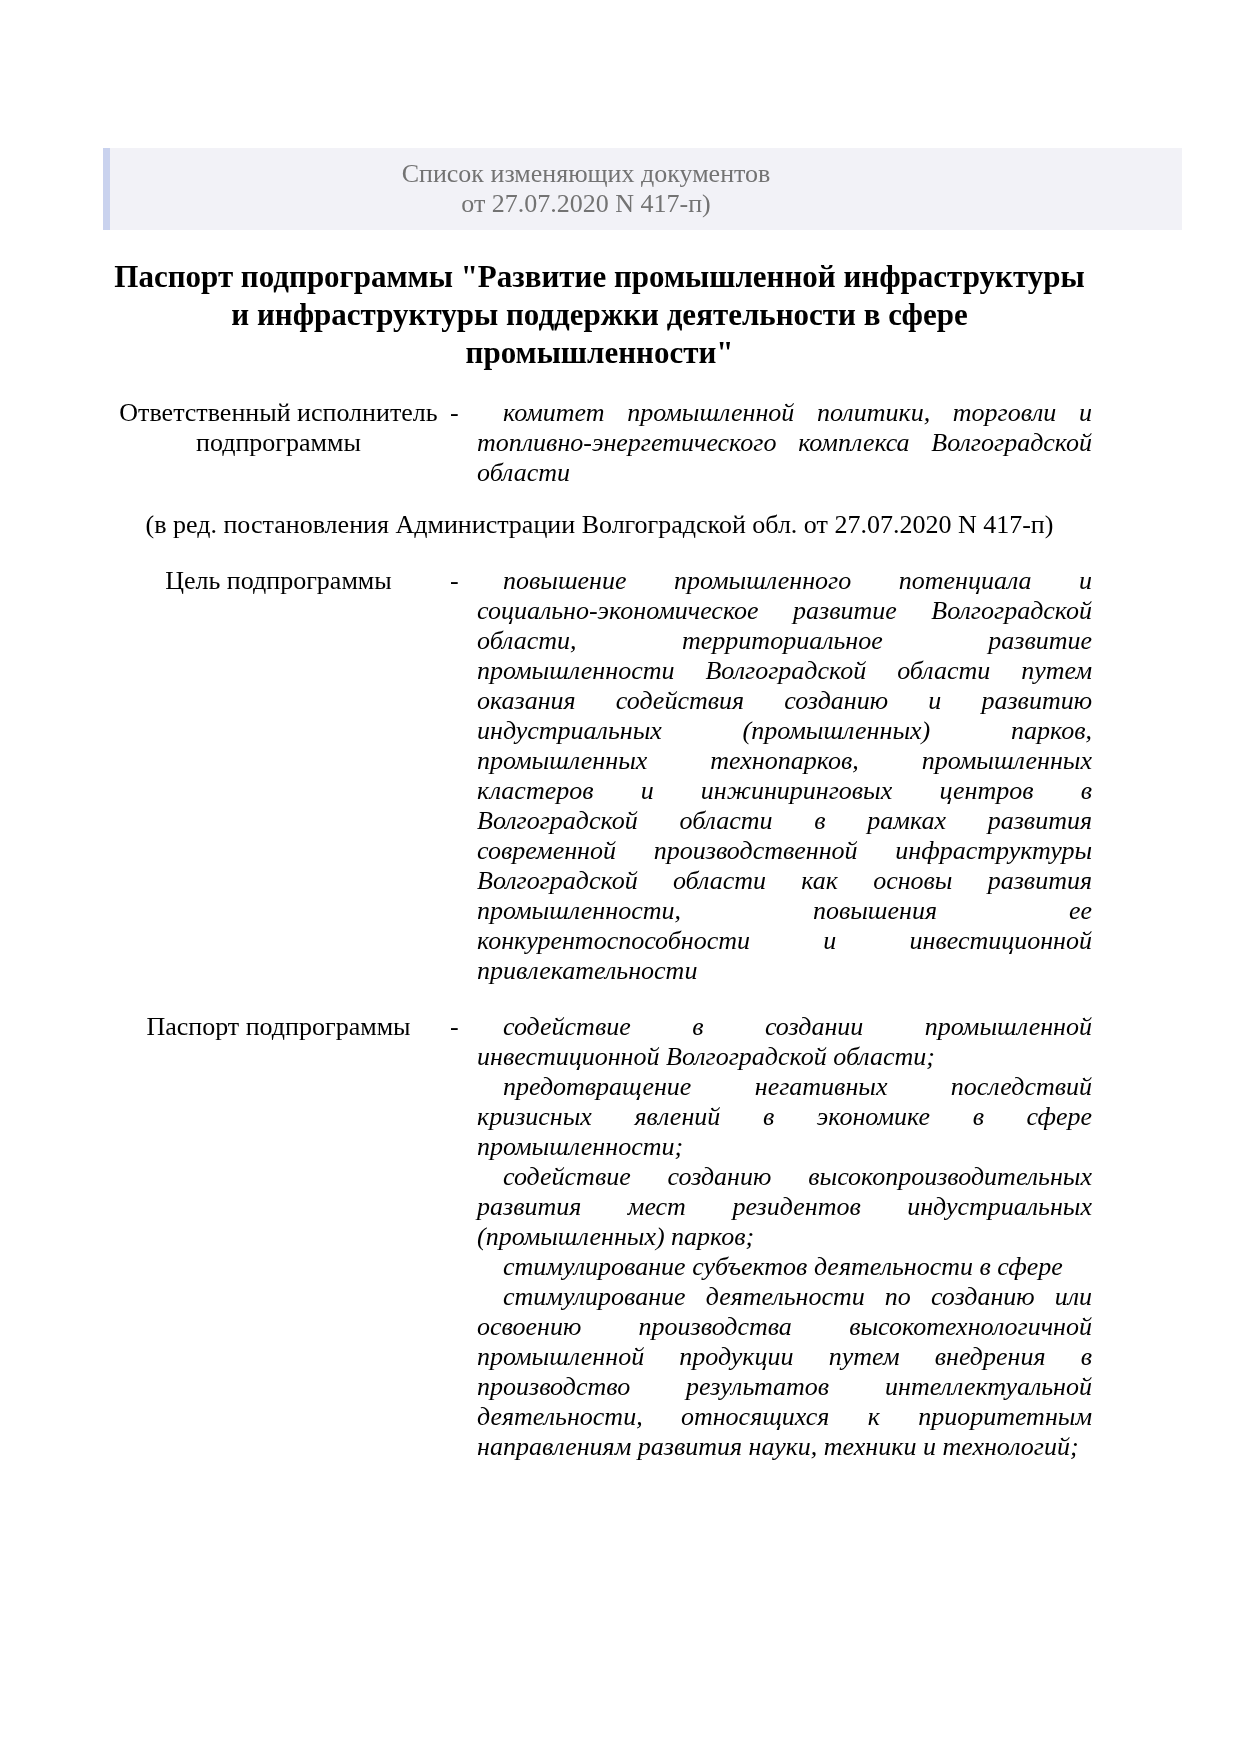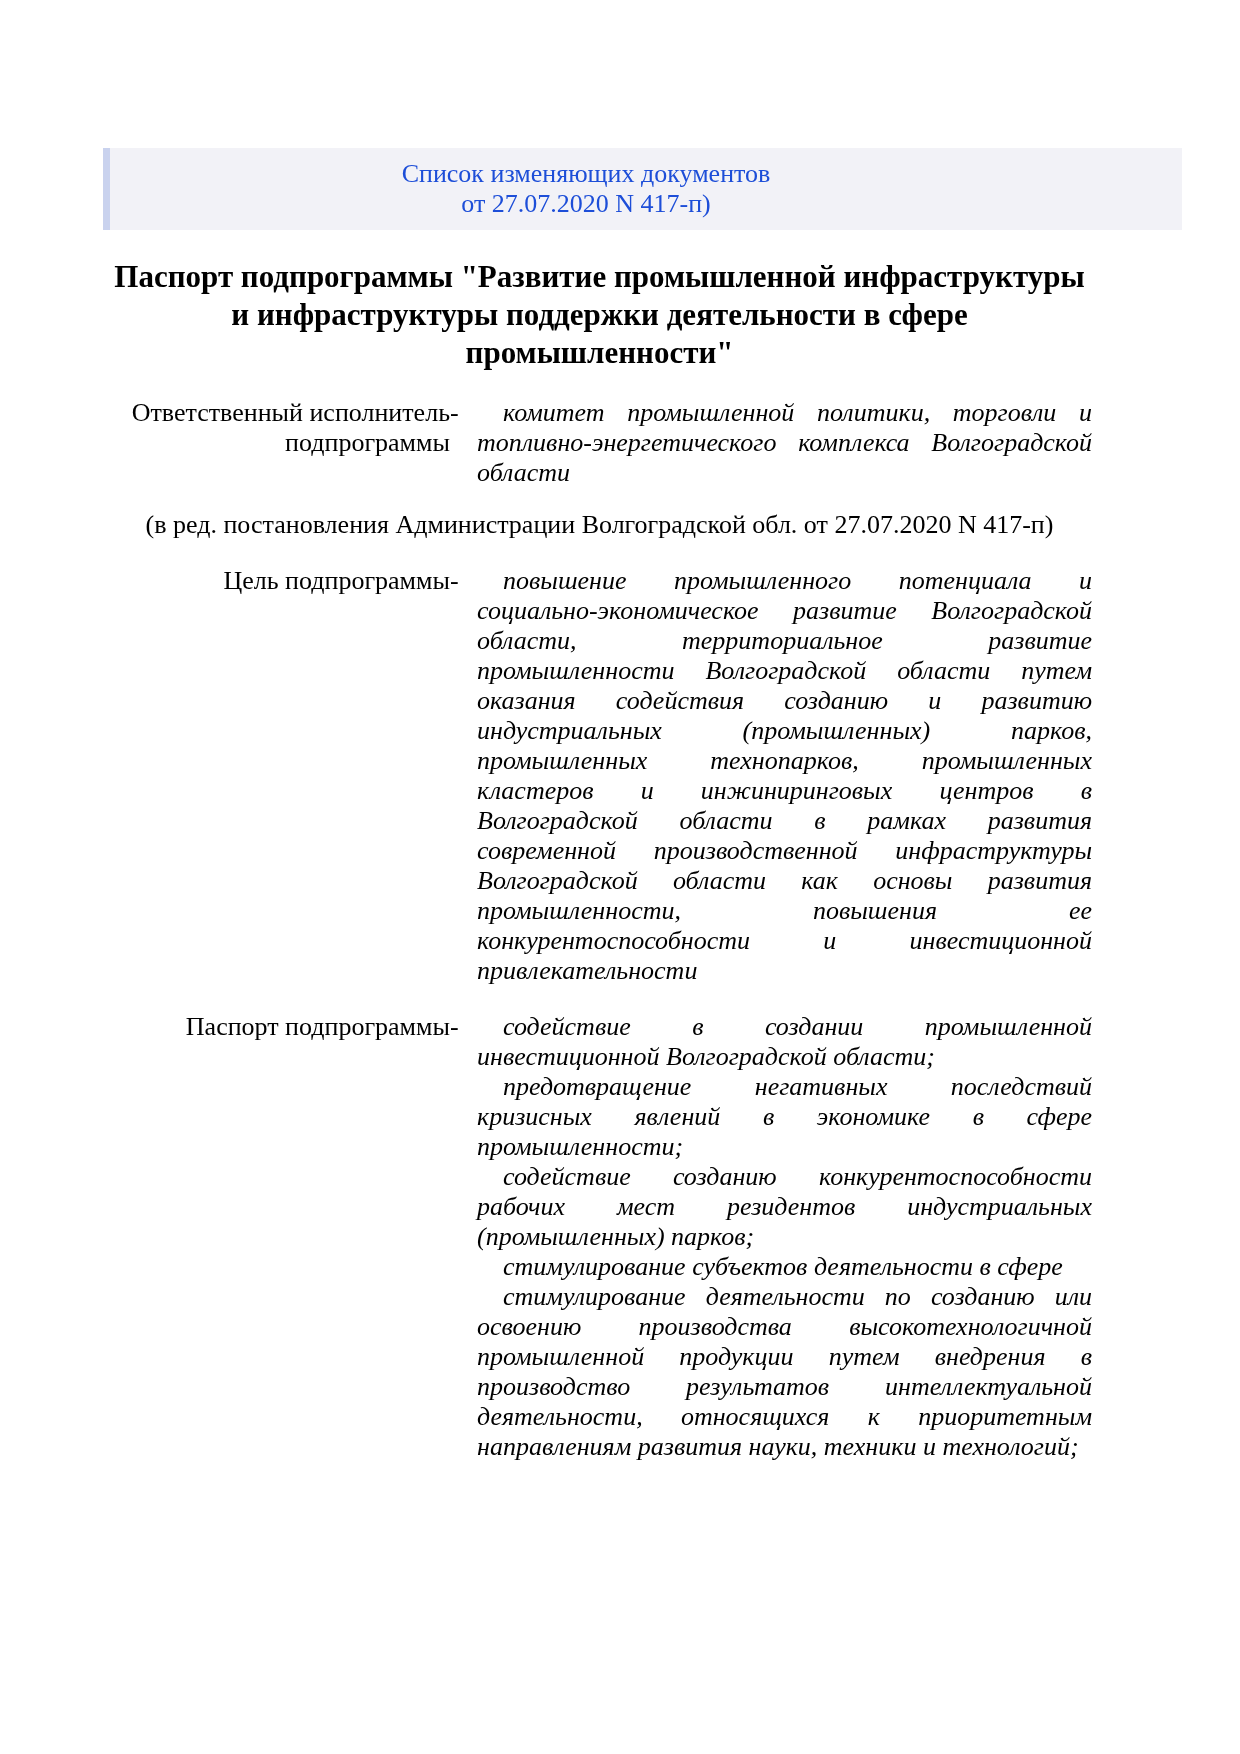--- a/index.html
+++ b/index.html
@@ -18,21 +18,21 @@
     font-size: 26px;
     line-height: 30px;
   }
   
   .change-box {
     margin: 148px 58px 0 103px;           
     background: #f2f2f7;
     border-left: 7px solid #c9d2ee;
     padding: 11px 120px 11px 0;           
     text-align: center;
-    color: #1d4ed8;
+    color: #737373;
   }
   .change-box .line { white-space: nowrap; }
   
   .doc-title {
     margin: 28px 148px 0 107px;           
     text-align: center;
     font-weight: bold;
     font-size: 31px;
     line-height: 38px;
   }
@@ -40,21 +40,21 @@
   .passport {
     margin-left: 107px;
     width: 985px;
   }
   .row {
     display: grid;
     grid-template-columns: 343px 27px 615px;
     align-items: start;
     margin-top: 26px;
   }
-  .cell.label { text-align: right; }
+  .cell.label { text-align: center; }
   .cell.dash  { text-align: left; }
   .cell.content p {
     margin: 0;
     text-align: justify;
     text-indent: 26px;
     font-style: italic;
   }
   .amendment-note {
     margin-top: 22px;
     text-align: center;
@@ -95,21 +95,21 @@
         <p>повышение промышленного потенциала и социально-экономическое развитие Волгоградской области, территориальное развитие промышленности Волгоградской области путем оказания содействия созданию и развитию индустриальных (промышленных) парков, промышленных технопарков, промышленных кластеров и инжиниринговых центров в Волгоградской области в рамках развития современной производственной инфраструктуры Волгоградской области как основы развития промышленности, повышения ее конкурентоспособности и инвестиционной привлекательности</p>
       </div>
     </div>
 
     <div class="row">
       <div class="cell label">Паспорт подпрограммы</div>
       <div class="cell dash">-</div>
       <div class="cell content">
         <p>содействие в создании промышленной инвестиционной Волгоградской области;</p>
         <p>предотвращение негативных последствий кризисных явлений в экономике в сфере промышленности;</p>
-        <p>содействие созданию конкурентоспособности рабочих мест резидентов индустриальных (промышленных) парков;</p>
+        <p>содействие созданию высокопроизводительных развития мест резидентов индустриальных (промышленных) парков;</p>
         <p>стимулирование субъектов деятельности в сфере</p>
         <p>стимулирование деятельности по созданию или освоению производства высокотехнологичной промышленной продукции путем внедрения в производство результатов интеллектуальной деятельности, относящихся к приоритетным направлениям развития науки, техники и технологий;</p>
       </div>
     </div>
 
   </div>
 
 </div>
 
 </body></html>

